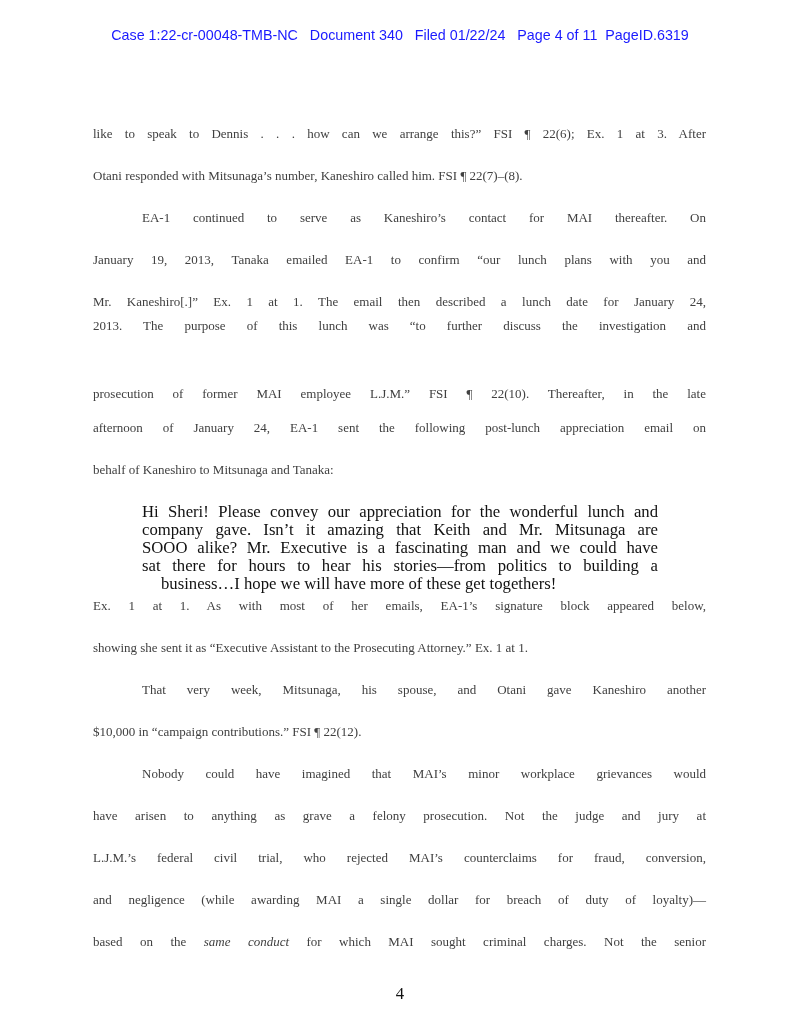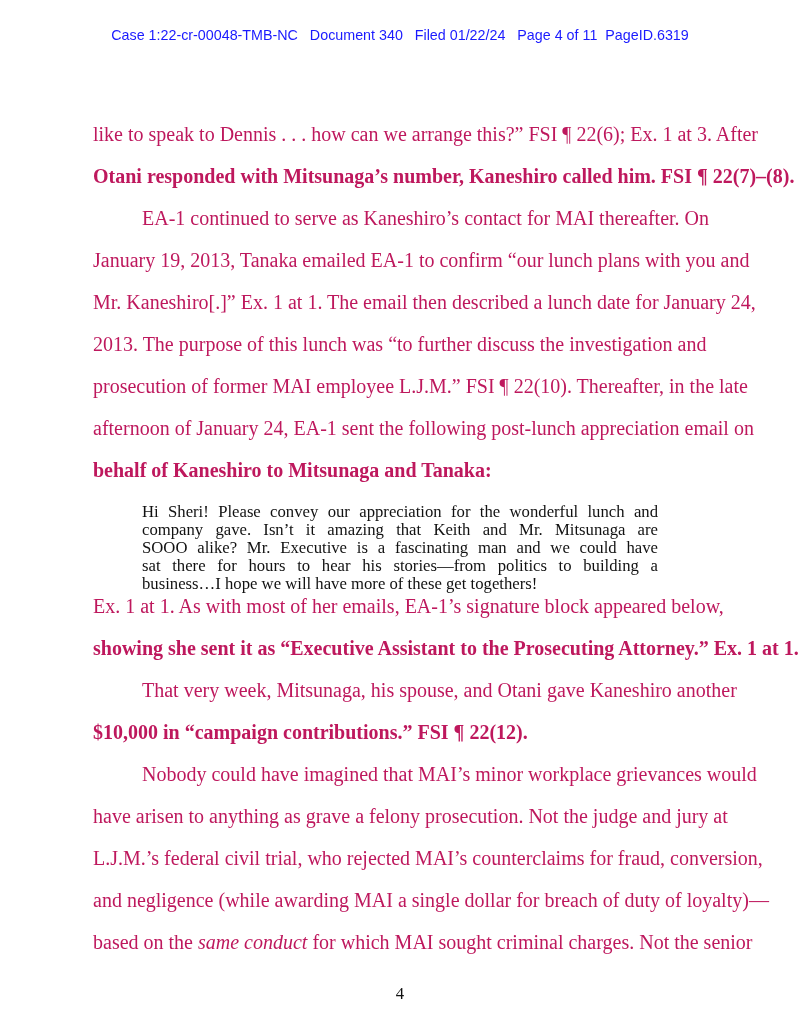--- a/index.html
+++ b/index.html
@@ -4,54 +4,54 @@
 <style>
   html, body { margin: 0; padding: 0; background: #ffffff; }
   body { width: 800px; height: 1035px; position: relative; overflow: hidden; }
   .header {
     position: absolute; top: 27px; left: 0; width: 800px; text-align: center;
     font-family: "Liberation Sans", sans-serif; font-size: 14.3px; color: #1a1aff;
     white-space: pre; letter-spacing: 0;
   }
   .line {
     position: absolute; left: 93px; width: 613px;
-    font-family: "Liberation Serif", serif; font-size: 20px; color: #be185d;
+    font-family: "Liberation Serif", serif; font-size: 13px; color: #404040;
     white-space: nowrap; line-height: 20px;
     text-align: justify; text-align-last: justify;
   }
-  .line.last { text-align-last: left; font-weight: bold; }
+  .line.last { text-align-last: left; }
   .line.indent { left: 142px; width: 564px; }
   .quote {
     position: absolute; left: 142px; width: 516px;
     font-family: Liberation Serif, serif; font-size: 16.7px; color: #111111;
     white-space: nowrap; line-height: 20px;
     text-align: justify; text-align-last: justify;
   }
-  .quote.last { text-align-last: left; }
+  .quote.last { text-align-last: left; margin-left: 19px; }
   .page-number {
     position: absolute; top: 984px; left: 0; width: 800px; text-align: center;
     font-family: "Liberation Serif", serif; font-size: 16.7px; color: #111111;
   }
   em { font-style: italic; }
 </style>
 </head>
 <body>
 
 <div class="header"><span>Case 1:22-cr-00048-TMB-NC</span>   <span>Document 340</span>   <span>Filed 01/22/24</span>   <span>Page 4 of 11</span>  <span>PageID.6319</span></div>
 
 <div>
 
   <div class="line" style="top:124px">like to speak to Dennis . . . how can we arrange this?” FSI ¶ 22(6); Ex. 1 at 3. After</div>
   <div class="line last" style="top:166px">Otani responded with Mitsunaga’s number, Kaneshiro called him. FSI ¶ 22(7)–(8).</div>
 
   <div class="line indent" style="top:208px">EA-1 continued to serve as Kaneshiro’s contact for MAI thereafter. On</div>
   <div class="line" style="top:250px">January 19, 2013, Tanaka emailed EA-1 to confirm “our lunch plans with you and</div>
   <div class="line" style="top:292px">Mr. Kaneshiro[.]” Ex. 1 at 1. The email then described a lunch date for January 24,</div>
-  <div class="line" style="top:334px">2013. The purpose of this lunch was “to further discuss the investigation and</div>
-  <div class="line" style="top:376px">prosecution of former MAI employee L.J.M.” FSI ¶ 22(10). Thereafter, in the late</div>
+  <div class="line" style="top:316px">2013. The purpose of this lunch was “to further discuss the investigation and</div>
+  <div class="line" style="top:384px">prosecution of former MAI employee L.J.M.” FSI ¶ 22(10). Thereafter, in the late</div>
   <div class="line" style="top:418px">afternoon of January 24, EA-1 sent the following post-lunch appreciation email on</div>
   <div class="line last" style="top:460px">behalf of Kaneshiro to Mitsunaga and Tanaka:</div>
 
   <div>
     <div class="quote" style="top:502px">Hi Sheri! Please convey our appreciation for the wonderful lunch and</div>
     <div class="quote" style="top:520px">company gave. Isn’t it amazing that Keith and Mr. Mitsunaga are</div>
     <div class="quote" style="top:538px">SOOO alike? Mr. Executive is a fascinating man and we could have</div>
     <div class="quote" style="top:556px">sat there for hours to hear his stories—from politics to building a</div>
     <div class="quote last" style="top:574px">business…I hope we will have more of these get togethers!</div>
   </div>

